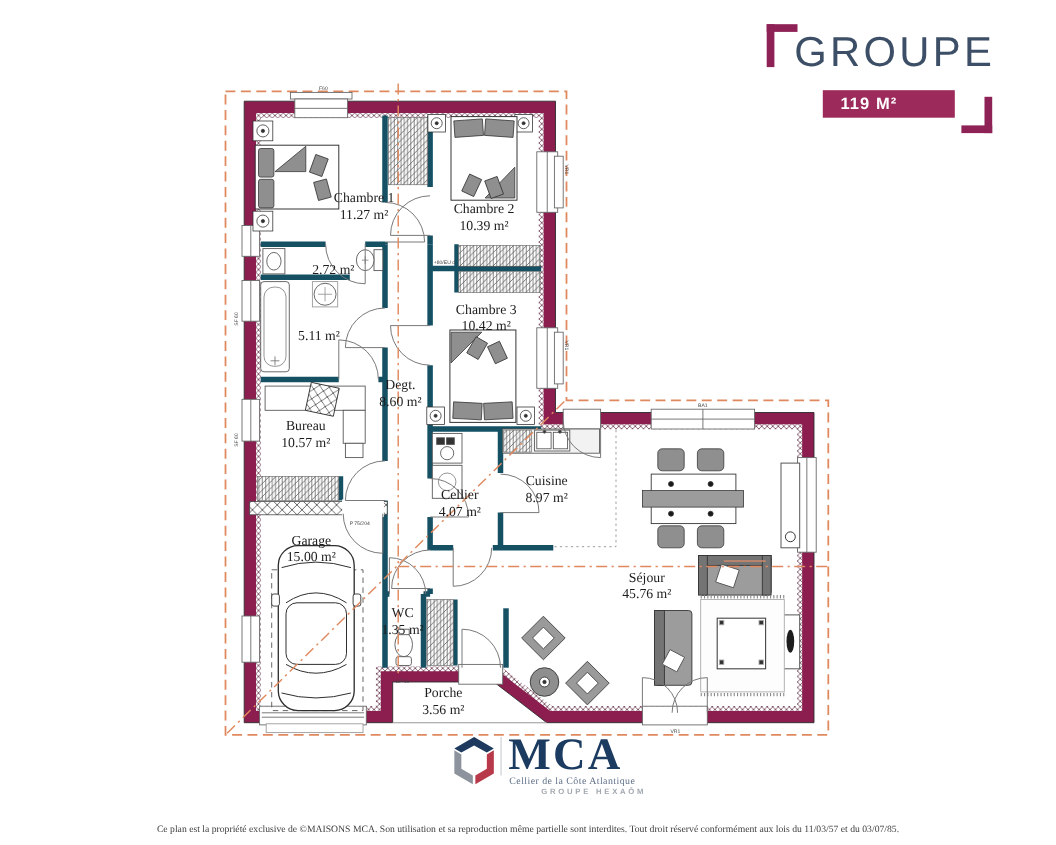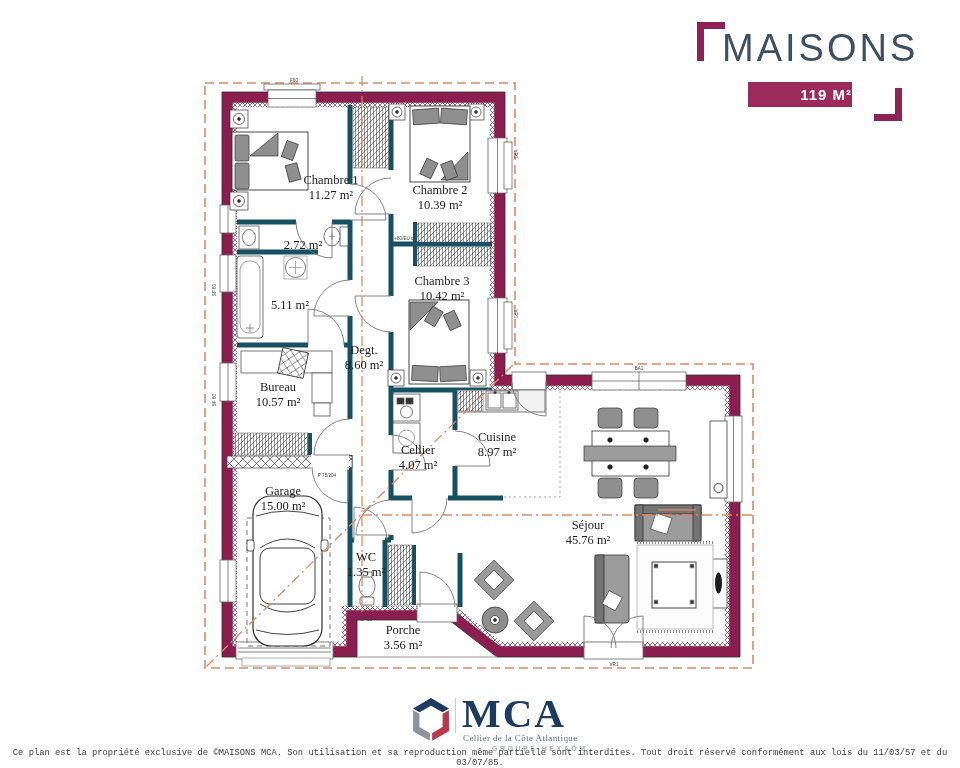--- a/index.html
+++ b/index.html
@@ -1,31 +1,31 @@
 <!DOCTYPE html>
 <html><head>
 <meta charset="utf-8">
 <style>
   html,body{margin:0;padding:0;background:#fff;}
   body{width:960px;height:768px;position:relative;overflow:hidden;font-family:"Liberation Sans",sans-serif;}
   svg.plan{position:absolute;left:0;top:0;}
   
   .bracket-tl{position:absolute;left:697px;top:22px;width:21px;height:32px;border-left:7px solid #8e2155;border-top:7px solid #8e2155;}
   .title{position:absolute;left:722px;top:27px;font-family:"Liberation Sans",sans-serif;font-size:38px;font-weight:400;letter-spacing:3px;color:#3d4f66;}
-  .badge{position:absolute;left:748px;top:82px;width:104px;height:25px;background:#9c2a5b;color:#fff;font:bold 15px "Liberation Sans",sans-serif;line-height:25px;text-align:right;letter-spacing:1px;}
+  .badge{position:absolute;left:748px;top:82px;width:104px;height:25px;background:#9c2a5b;color:#fff;font:bold 15px "Liberation Sans",sans-serif;line-height:25px;text-align:left;letter-spacing:1px;padding-left:16px;}
   .bracket-br{position:absolute;left:874px;top:88px;width:21px;height:26px;border-right:7px solid #8e2155;border-bottom:7px solid #8e2155;}
   
-  .logo{position:absolute;left:410px;top:696px;width:260px;height:62px;}
+  .logo{position:absolute;left:410px;top:668px;width:260px;height:62px;}
   .logo .cube{position:absolute;left:0;top:2px;}
   .logo-sep{position:absolute;left:45px;top:2px;width:1px;height:35px;background:#c8cdd3;}
   .logo-mca{position:absolute;left:52px;top:-7px;font-family:"Liberation Serif",serif;font-weight:bold;font-size:41px;color:#1b3b60;letter-spacing:2px;}
   .logo-sub{position:absolute;left:53px;top:37px;font-family:"Liberation Serif",serif;font-size:9px;color:#5e6e86;letter-spacing:0.4px;white-space:nowrap;}
   .logo-group{position:absolute;left:82px;top:49px;font-family:"Liberation Sans",sans-serif;font-weight:bold;font-size:7px;color:#a2a8b0;letter-spacing:2.5px;white-space:nowrap;}
   
-  .footer{position:absolute;left:0;top:748px;width:960px;text-align:center;font-family:Liberation Mono, monospace;font-size:8.8px;color:#3c3c3c;}
+  .footer{position:absolute;left:0;top:748px;width:960px;text-align:center;font-family:Liberation Serif, serif;font-size:8.8px;color:#3c3c3c;}
   
   text.room{font-family:"Liberation Serif",serif;font-size:12.5px;fill:#1c1c1c;text-anchor:middle;}
   text.tiny{font-family:"Liberation Sans",sans-serif;font-size:4.6px;fill:#444;text-anchor:middle;}
 </style>
 </head>
 <body>
 
 <svg class="plan" width="960" height="768" viewBox="0 0 960 768">
   <defs>
     <pattern id="xchain" width="5" height="5" patternUnits="userSpaceOnUse">
@@ -345,21 +345,21 @@
     <text class="tiny" x="614" y="666">VR1</text>
     <text class="tiny" x="366" y="621">SP 10</text>
     <text class="tiny" transform="translate(216,290) rotate(-90)">SF 60</text>
     <text class="tiny" transform="translate(216,400) rotate(-90)">SF 60</text>
     <text class="tiny" x="327" y="477">P 75/204</text>
     <text class="tiny" x="404" y="240">+80/EU d</text>
   </g>
 </svg>
 
 <div class="bracket-tl"></div>
-<div class="title">MAISONS</div>
+<div class="title">GROUPE</div>
 <div class="badge">119 M²</div>
 <div class="bracket-br"></div>
 
 <div class="logo">
   <svg class="cube" width="42" height="44" viewBox="0 0 36 38">
     <polygon points="18,0 33.5,9 28,12.2 18,6.6 8,12.2 2.5,9" fill="#1e3a5f"></polygon>
     <polygon points="2.5,10.5 8,13.7 8,25 17,30.2 17,37 2.5,28.7" fill="#8d939c"></polygon>
     <polygon points="33.5,10.5 33.5,28.7 19,37 19,30.2 28,25 28,13.7" fill="#b8394a"></polygon>
   </svg>
   <div class="logo-sep"></div>

